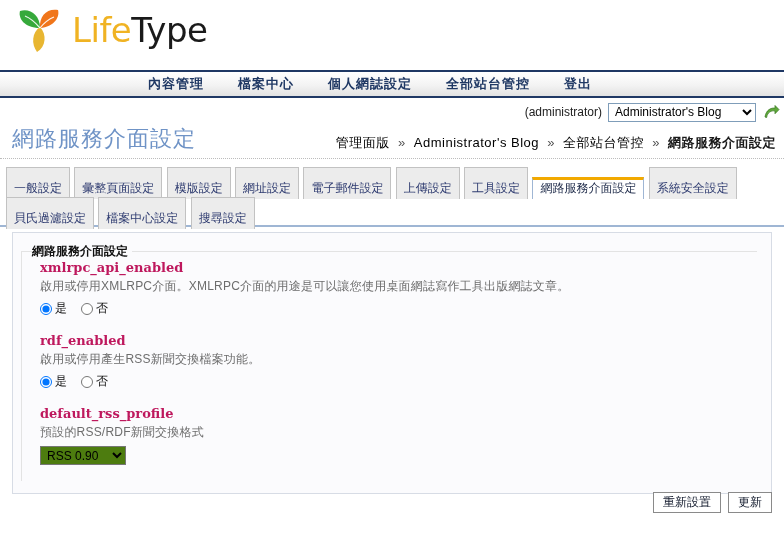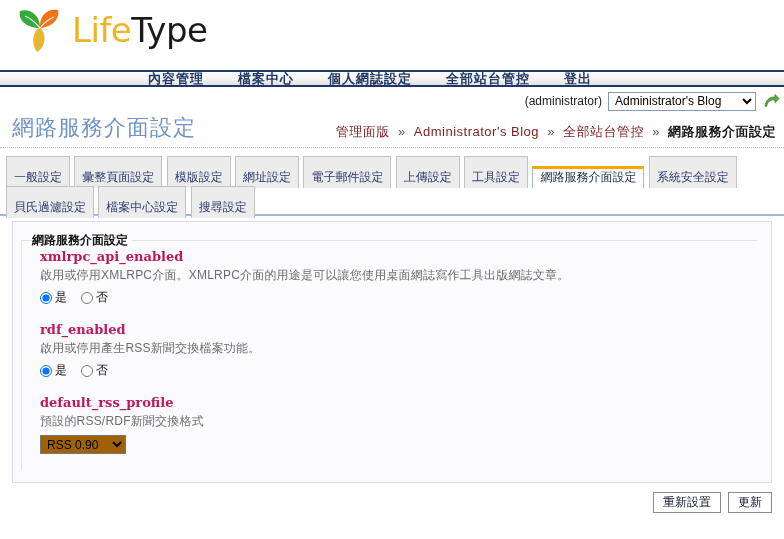--- a/index.html
+++ b/index.html
@@ -40,21 +40,21 @@
     letter-spacing: -0.5px;
     margin-left: 6px;
     font-family: "DejaVu Sans", sans-serif;
     font-weight: 400;
   }
   #logo-text .life { color: #f0b323; }
   #logo-text .type { color: #1a1a1a; }
 
   
   #topnav {
-    height: 17px;
+    height: 28px;
     border-top: 2px solid #1f3864;
     border-bottom: 2px solid #1f3864;
     background: linear-gradient(to bottom, #ffffff 0%, #f3f3f3 55%, #e2e2e2 100%);
     display: flex;
     align-items: center;
     padding-left: 148px;
     box-sizing: border-box;
   }
   .navitem {
     color: #1f3864;
@@ -118,21 +118,21 @@
     letter-spacing: 1px;
   }
   #breadcrumb {
     position: absolute;
     right: 8px;
     top: 10px;
     font-size: 13px;
     color: #333;
     letter-spacing: 0.5px;
   }
-  #breadcrumb .crumb { color: #7f1d1d; text-decoration: none; cursor: pointer; text-align: center; }
+  #breadcrumb .crumb { color: #000000; text-decoration: none; cursor: pointer; text-align: center; }
   #breadcrumb .sep { color: #555; margin: 0 4px; }
   #breadcrumb .current { font-weight: bold; color: #1a1a1a; }
 
   
   #tabs {
     padding: 6px 0 0 6px;
     border-bottom: 2px solid #9fb6d4;
     background: #fff;
     line-height: 0;
   }
@@ -212,21 +212,21 @@
   }
   .radio-row input[type=radio] {
     margin: 0 3px 0 0;
     width: 12px;
     height: 12px;
   }
   .field select {
     font-size: 12px;
     font-family: "Liberation Sans", sans-serif;
     border: 1px solid #767676;
-    background: #a16207;
+    background: #4d7c0f;
     height: 19px;
     padding: 0 2px;
     min-width: 86px;
   }
 
   
   #footer-buttons {
     position: absolute;
     right: 12px;
     top: 492px;

